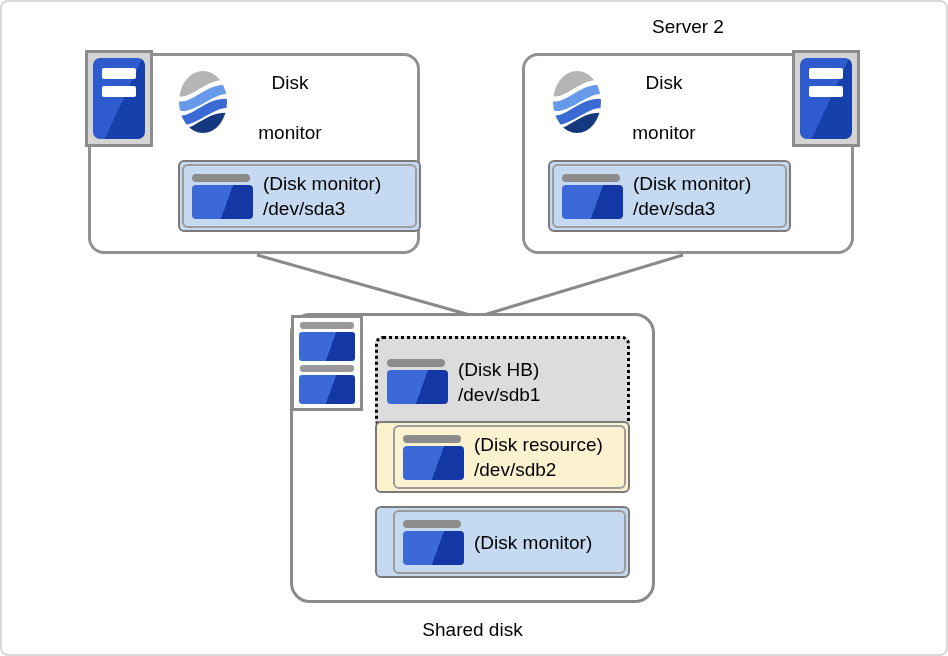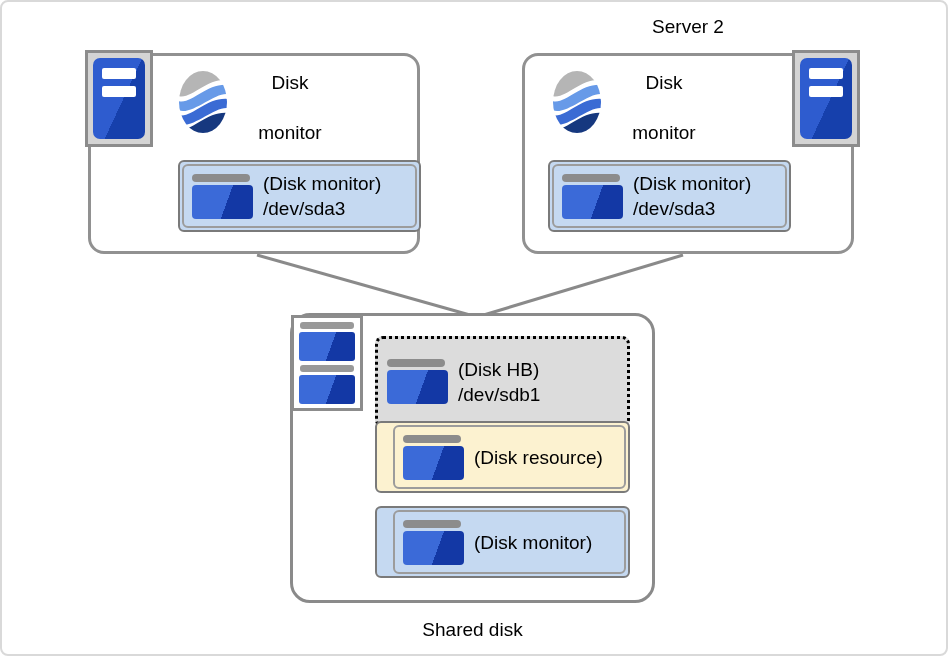--- a/index.html
+++ b/index.html
@@ -309,20 +309,21 @@
   </div>
 
   <div class="pill cream sd p2">
     <div class="pill-inner">
       <div class="disk-icon">
         <div class="dbar"></div>
         <div class="drect"></div>
       </div>
       <div class="pill-text">
         <div>(Disk resource)</div>
+        <div>/dev/sdb2</div>
       </div>
     </div>
   </div>
 
   <div class="pill blue sd p3">
     <div class="pill-inner">
       <div class="disk-icon">
         <div class="dbar"></div>
         <div class="drect"></div>
       </div>

